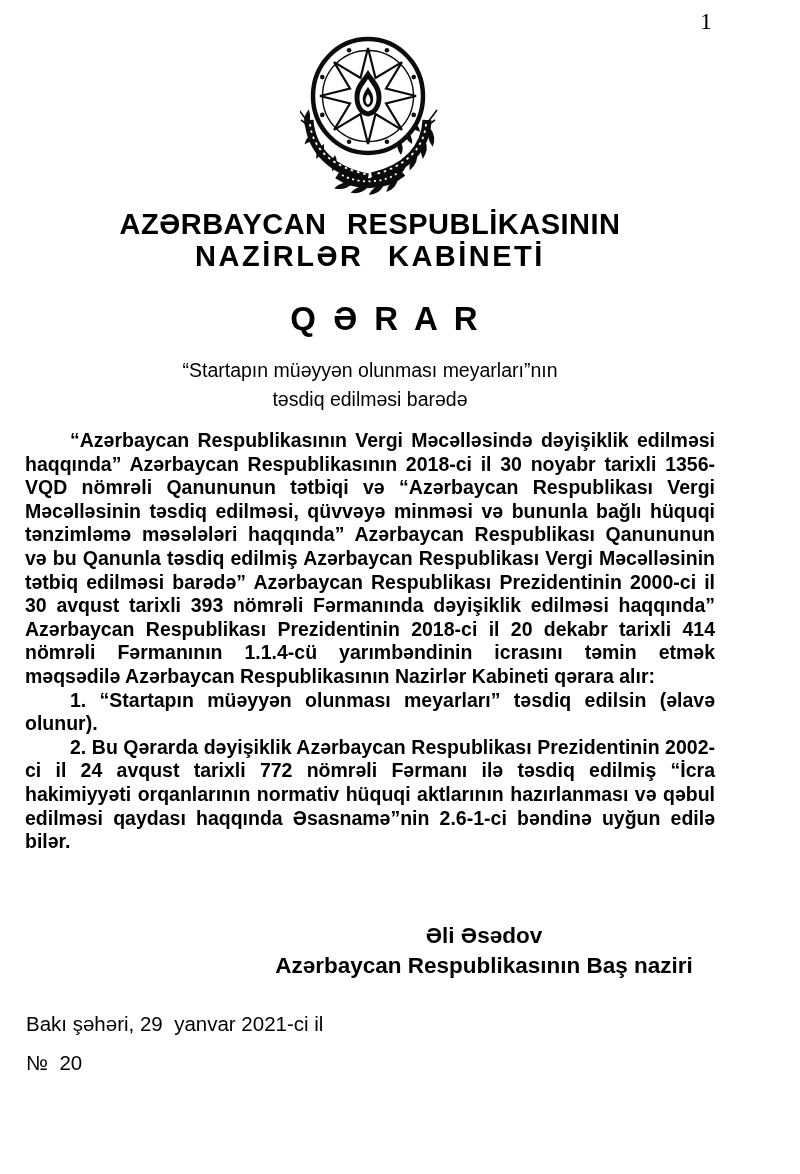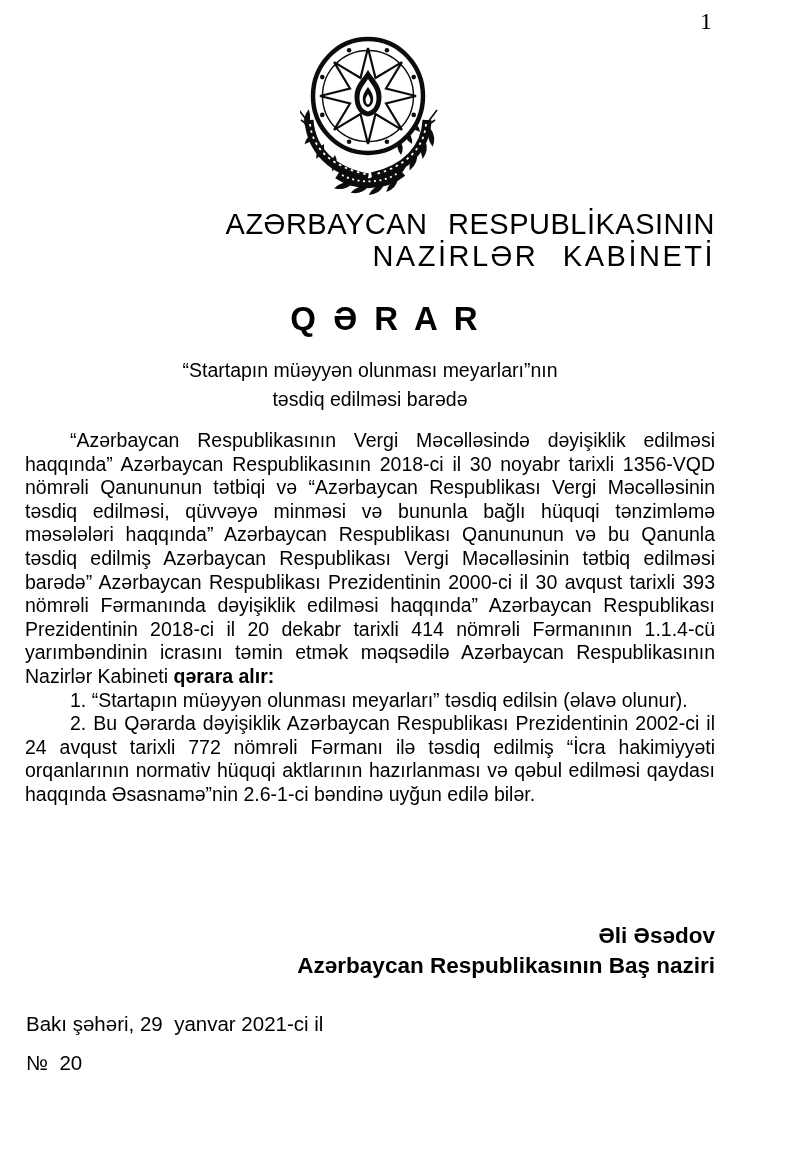--- a/index.html
+++ b/index.html
@@ -16,45 +16,45 @@
     position:absolute;top:8px;left:700px;
     font-family:"Liberation Serif",serif;
     font-size:24px;line-height:26px;
   }
   .emblem{
     position:absolute;top:36px;left:300px;
     width:146px;height:160px;
   }
   .org-name{
     position:absolute;top:208px;left:25px;width:690px;
-    text-align:right;font-weight:normal;
+    text-align:center;font-weight:bold;
     font-size:29px;line-height:32px;
   }
   .org-line1{word-spacing:12px;letter-spacing:0.5px;}
   .org-line2{word-spacing:14px;letter-spacing:2.5px;}
   .decree-title{
     position:absolute;top:301px;left:40px;width:690px;
     text-align:center;font-weight:bold;
     font-size:33px;line-height:36px;
     letter-spacing:2px;word-spacing:4px;
   }
   .subtitle{
     position:absolute;top:356px;left:25px;width:690px;
     text-align:center;font-weight:normal;
     font-size:19.5px;line-height:28.5px;
   }
   .body-text{
     position:absolute;top:429px;left:25px;width:690px;
     font-size:19.5px;line-height:23.6px;
     text-align:justify;
   }
-  .body-text p{margin:0;text-indent:45px;}
+  .body-text p{margin:0;text-indent:45px;font-weight:bold;}
   .signature{
     position:absolute;top:921px;left:253px;width:462px;
-    text-align:right;font-weight:bold;
+    text-align:center;font-weight:bold;
     font-size:22.5px;line-height:30px;
   }
   .footer-line{
     position:absolute;left:26px;
     font-size:20.5px;line-height:26px;
     white-space:pre-wrap;
   }
   .footer-place{top:1011px;}
   .footer-number{top:1050px;}
   .emblem svg{display:block;width:100%;height:100%;}

